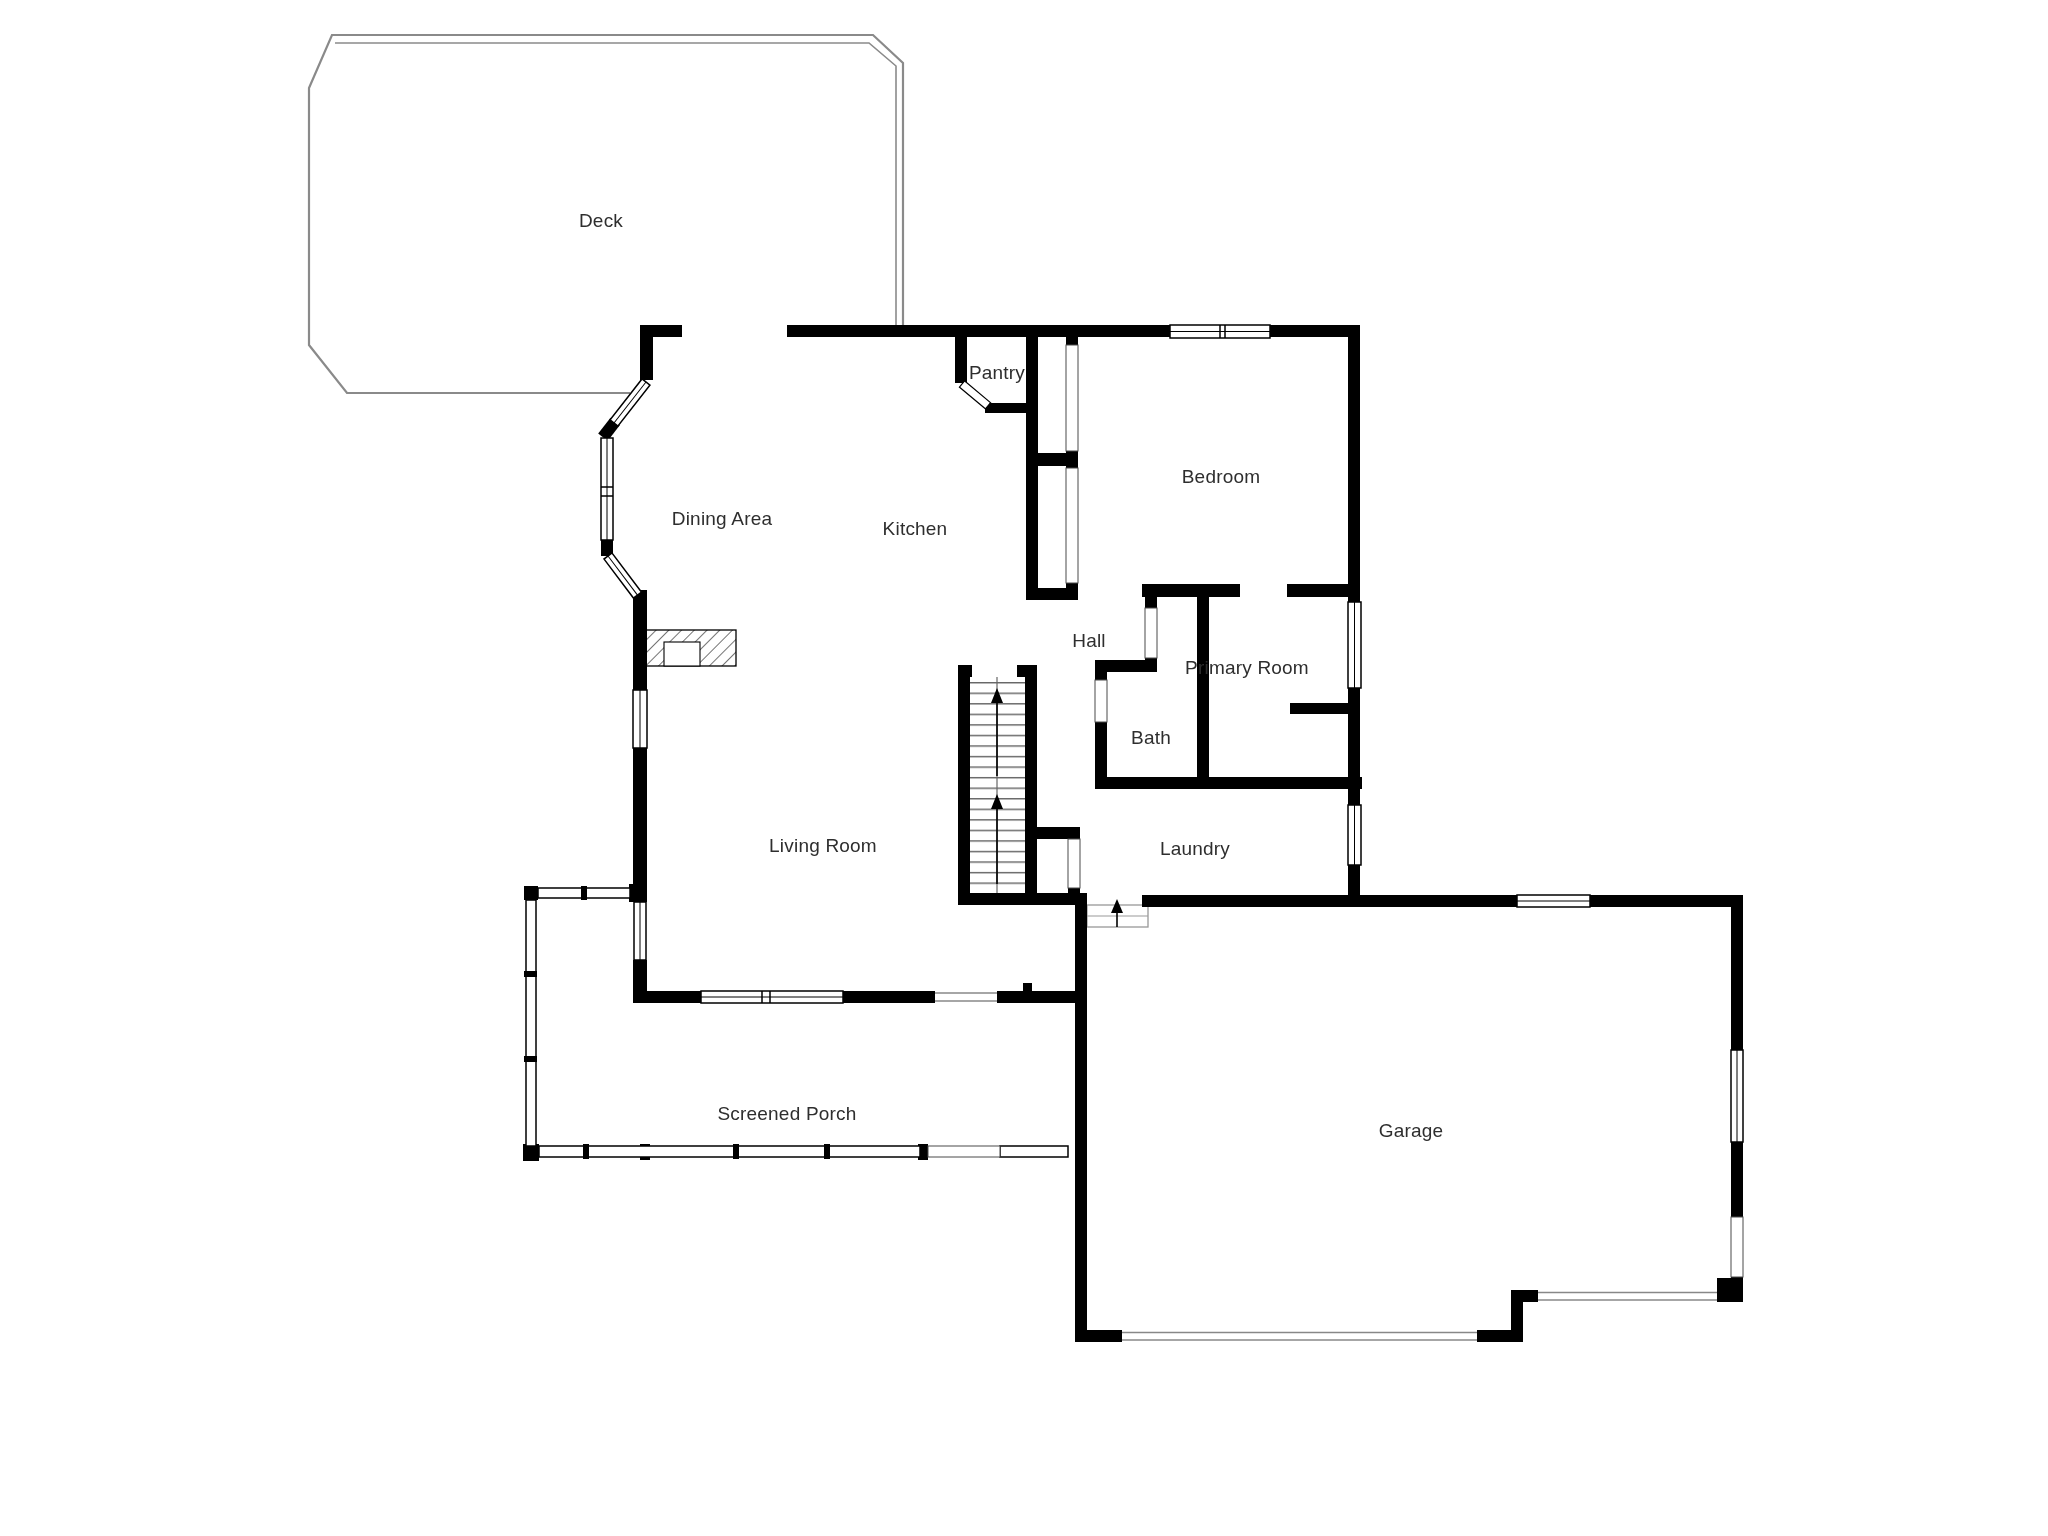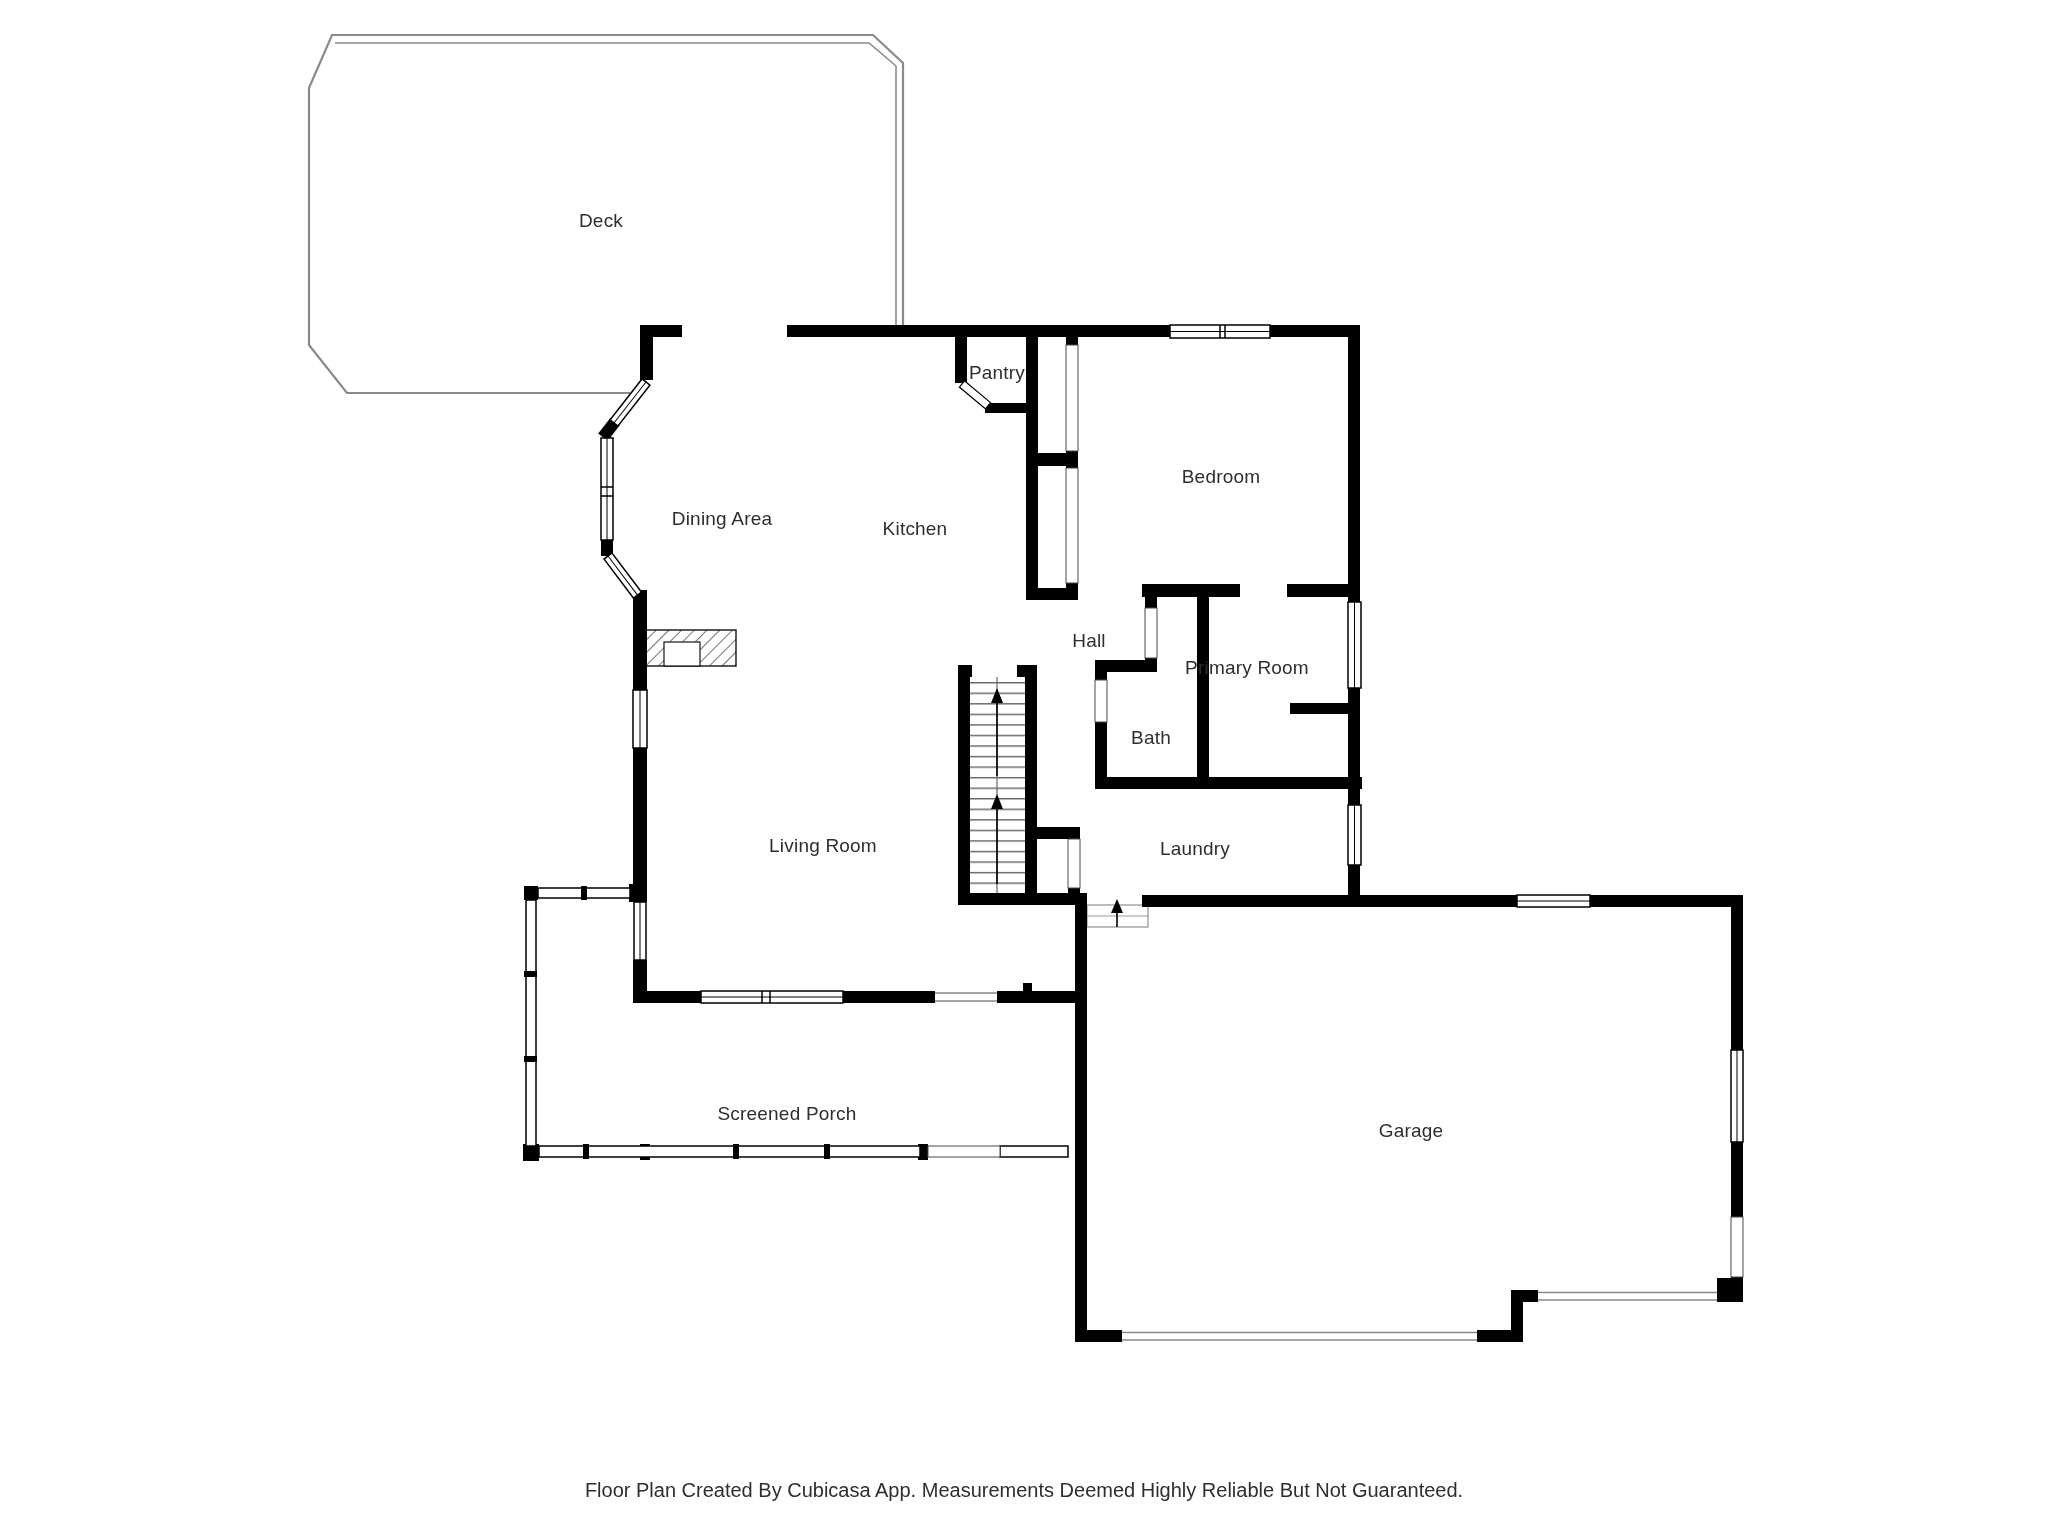--- a/index.html
+++ b/index.html
@@ -241,14 +241,13 @@
   <div class="room-label" style="left:997px;top:373px;">Pantry</div>
   <div class="room-label" style="left:1221px;top:477px;text-align:right;">Bedroom</div>
   <div class="room-label" style="left:1089px;top:641px;">Hall</div>
   <div class="room-label" style="left:1247px;top:668px;">Primary Room</div>
   <div class="room-label" style="left:1151px;top:738px;">Bath</div>
   <div class="room-label" style="left:823px;top:846px;text-align:center;">Living Room</div>
   <div class="room-label" style="left:1195px;top:837px;margin-top:12px;">Laundry</div>
   <div class="room-label" style="left:787px;top:1078px;margin-top:36px;">Screened Porch</div>
   <div class="room-label" style="left:1411px;top:1131px;">Garage</div>
 
-  <div class="footer-note">Floor Plan Created By Cubicasa App. Measurements Deemed Highly Reliable But Not Guaranteed.</div>
 </div>
 
 </body></html>

